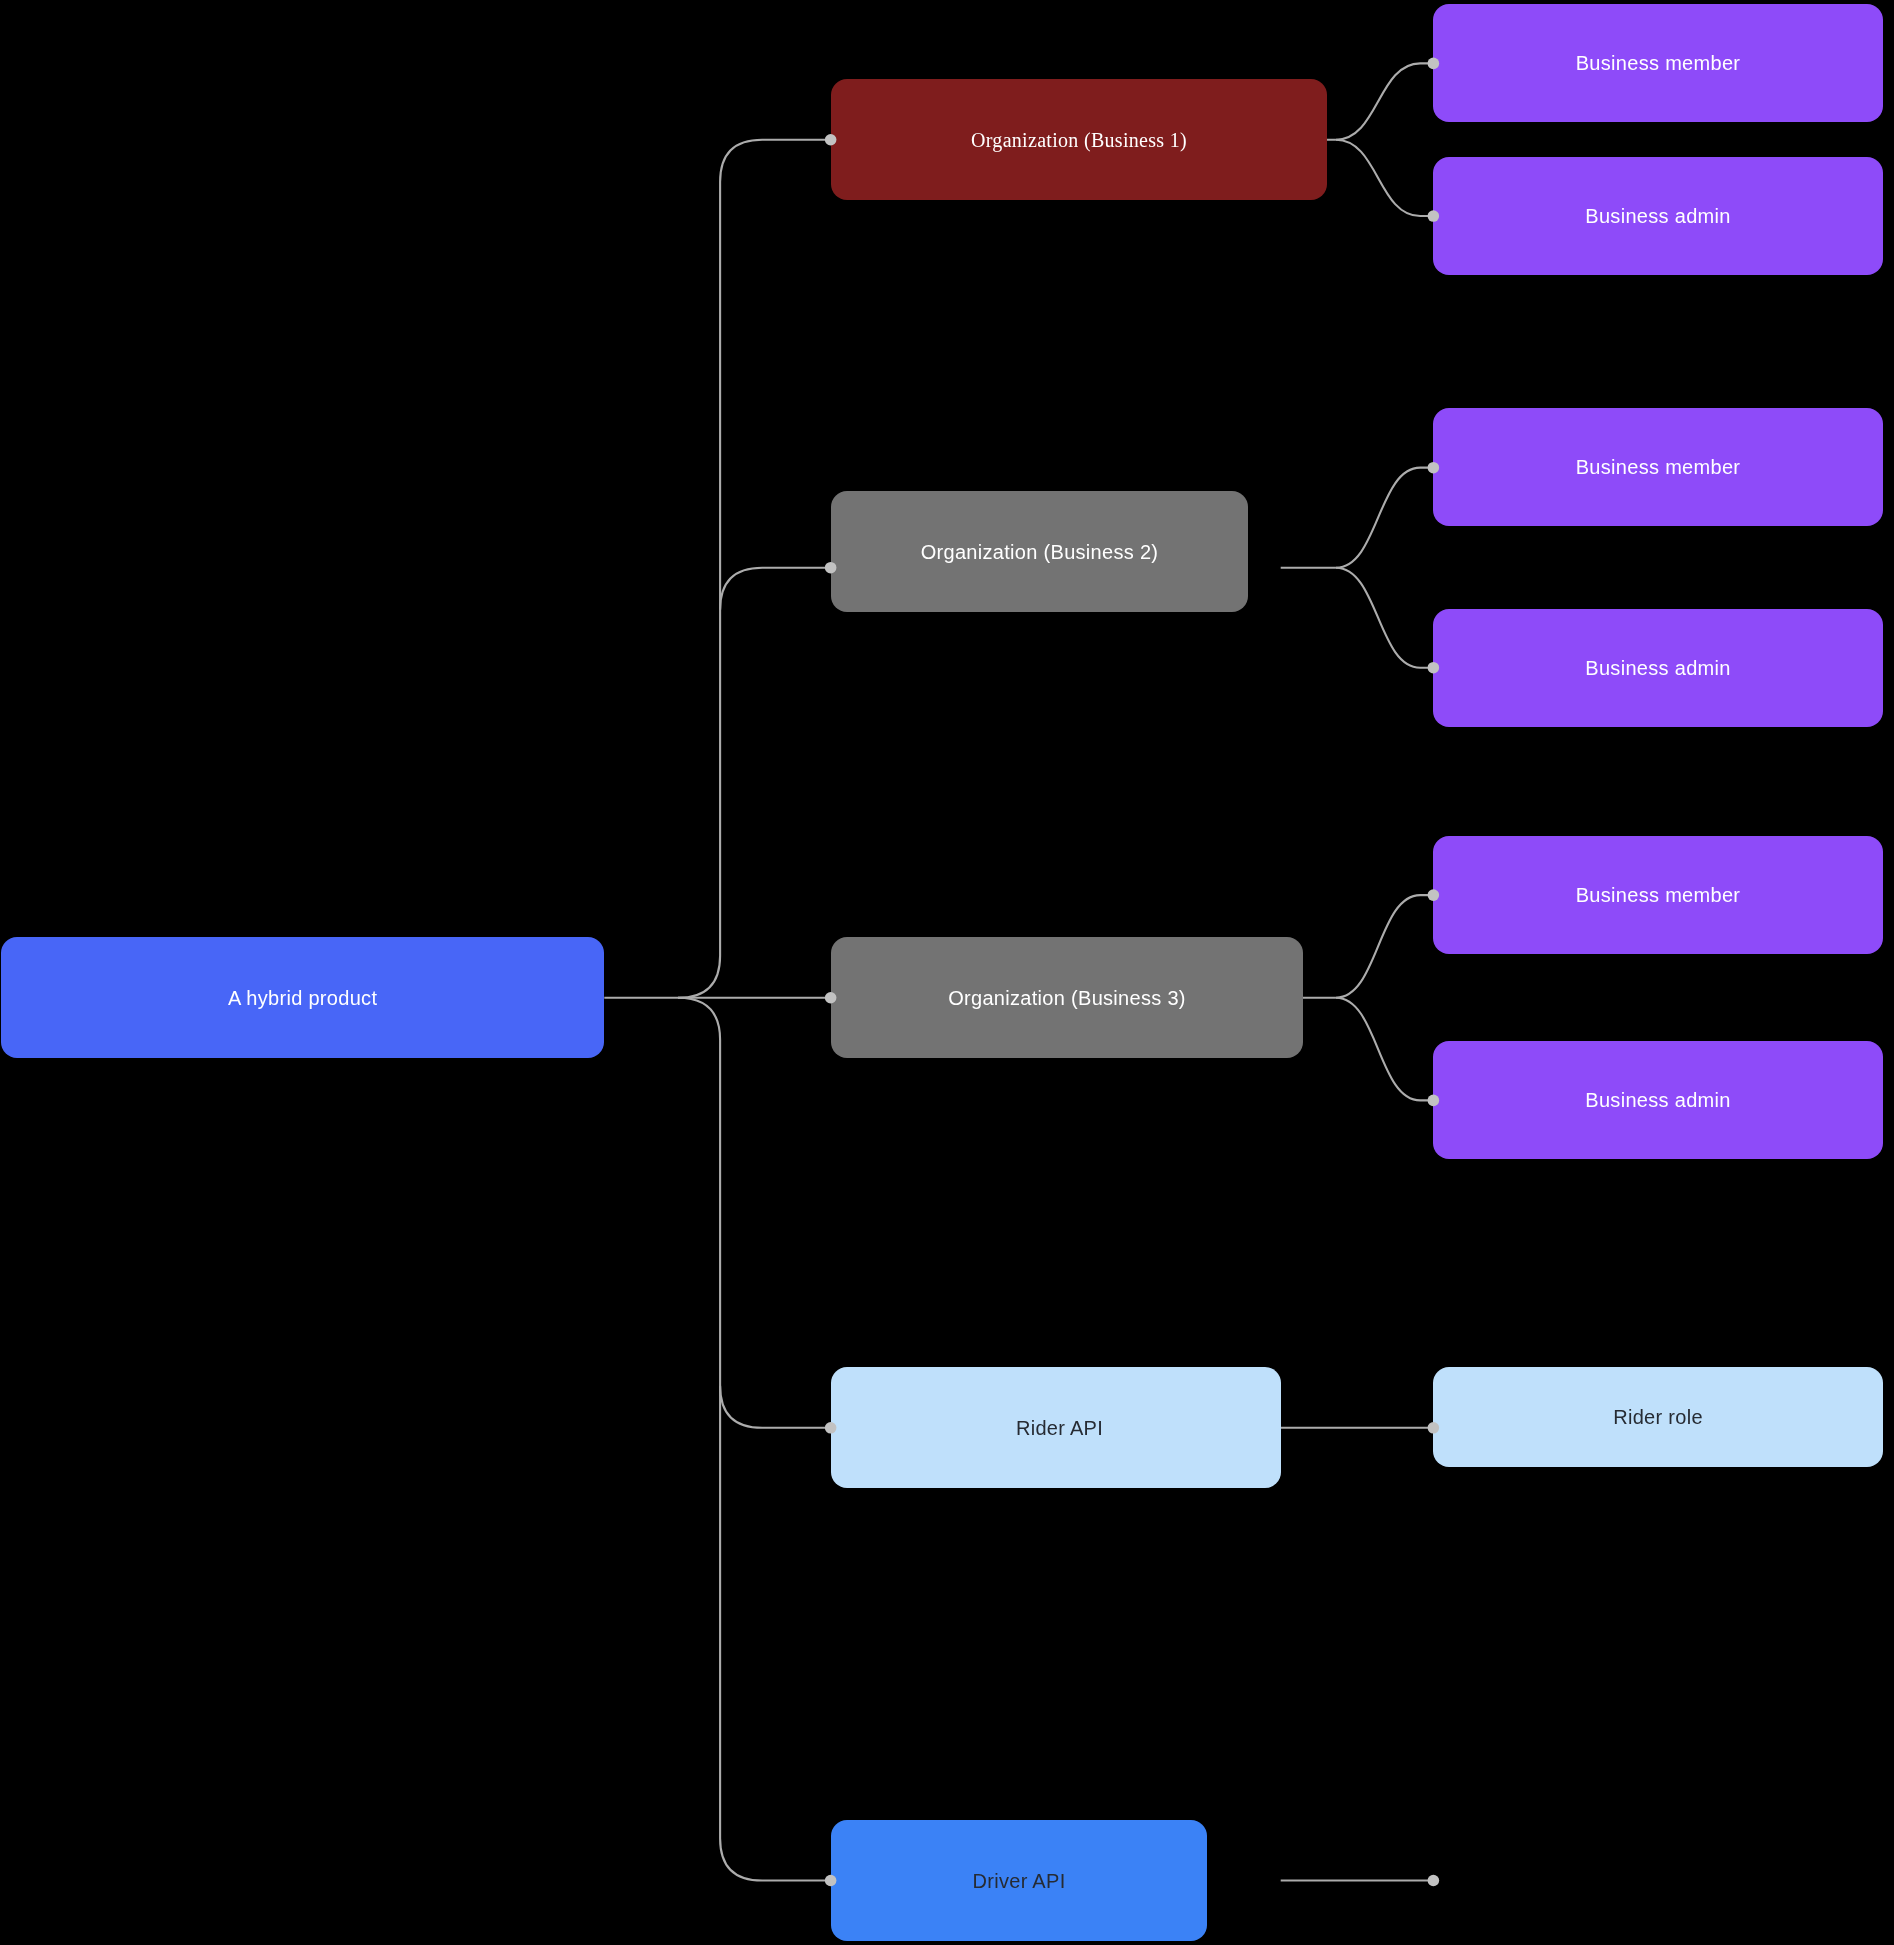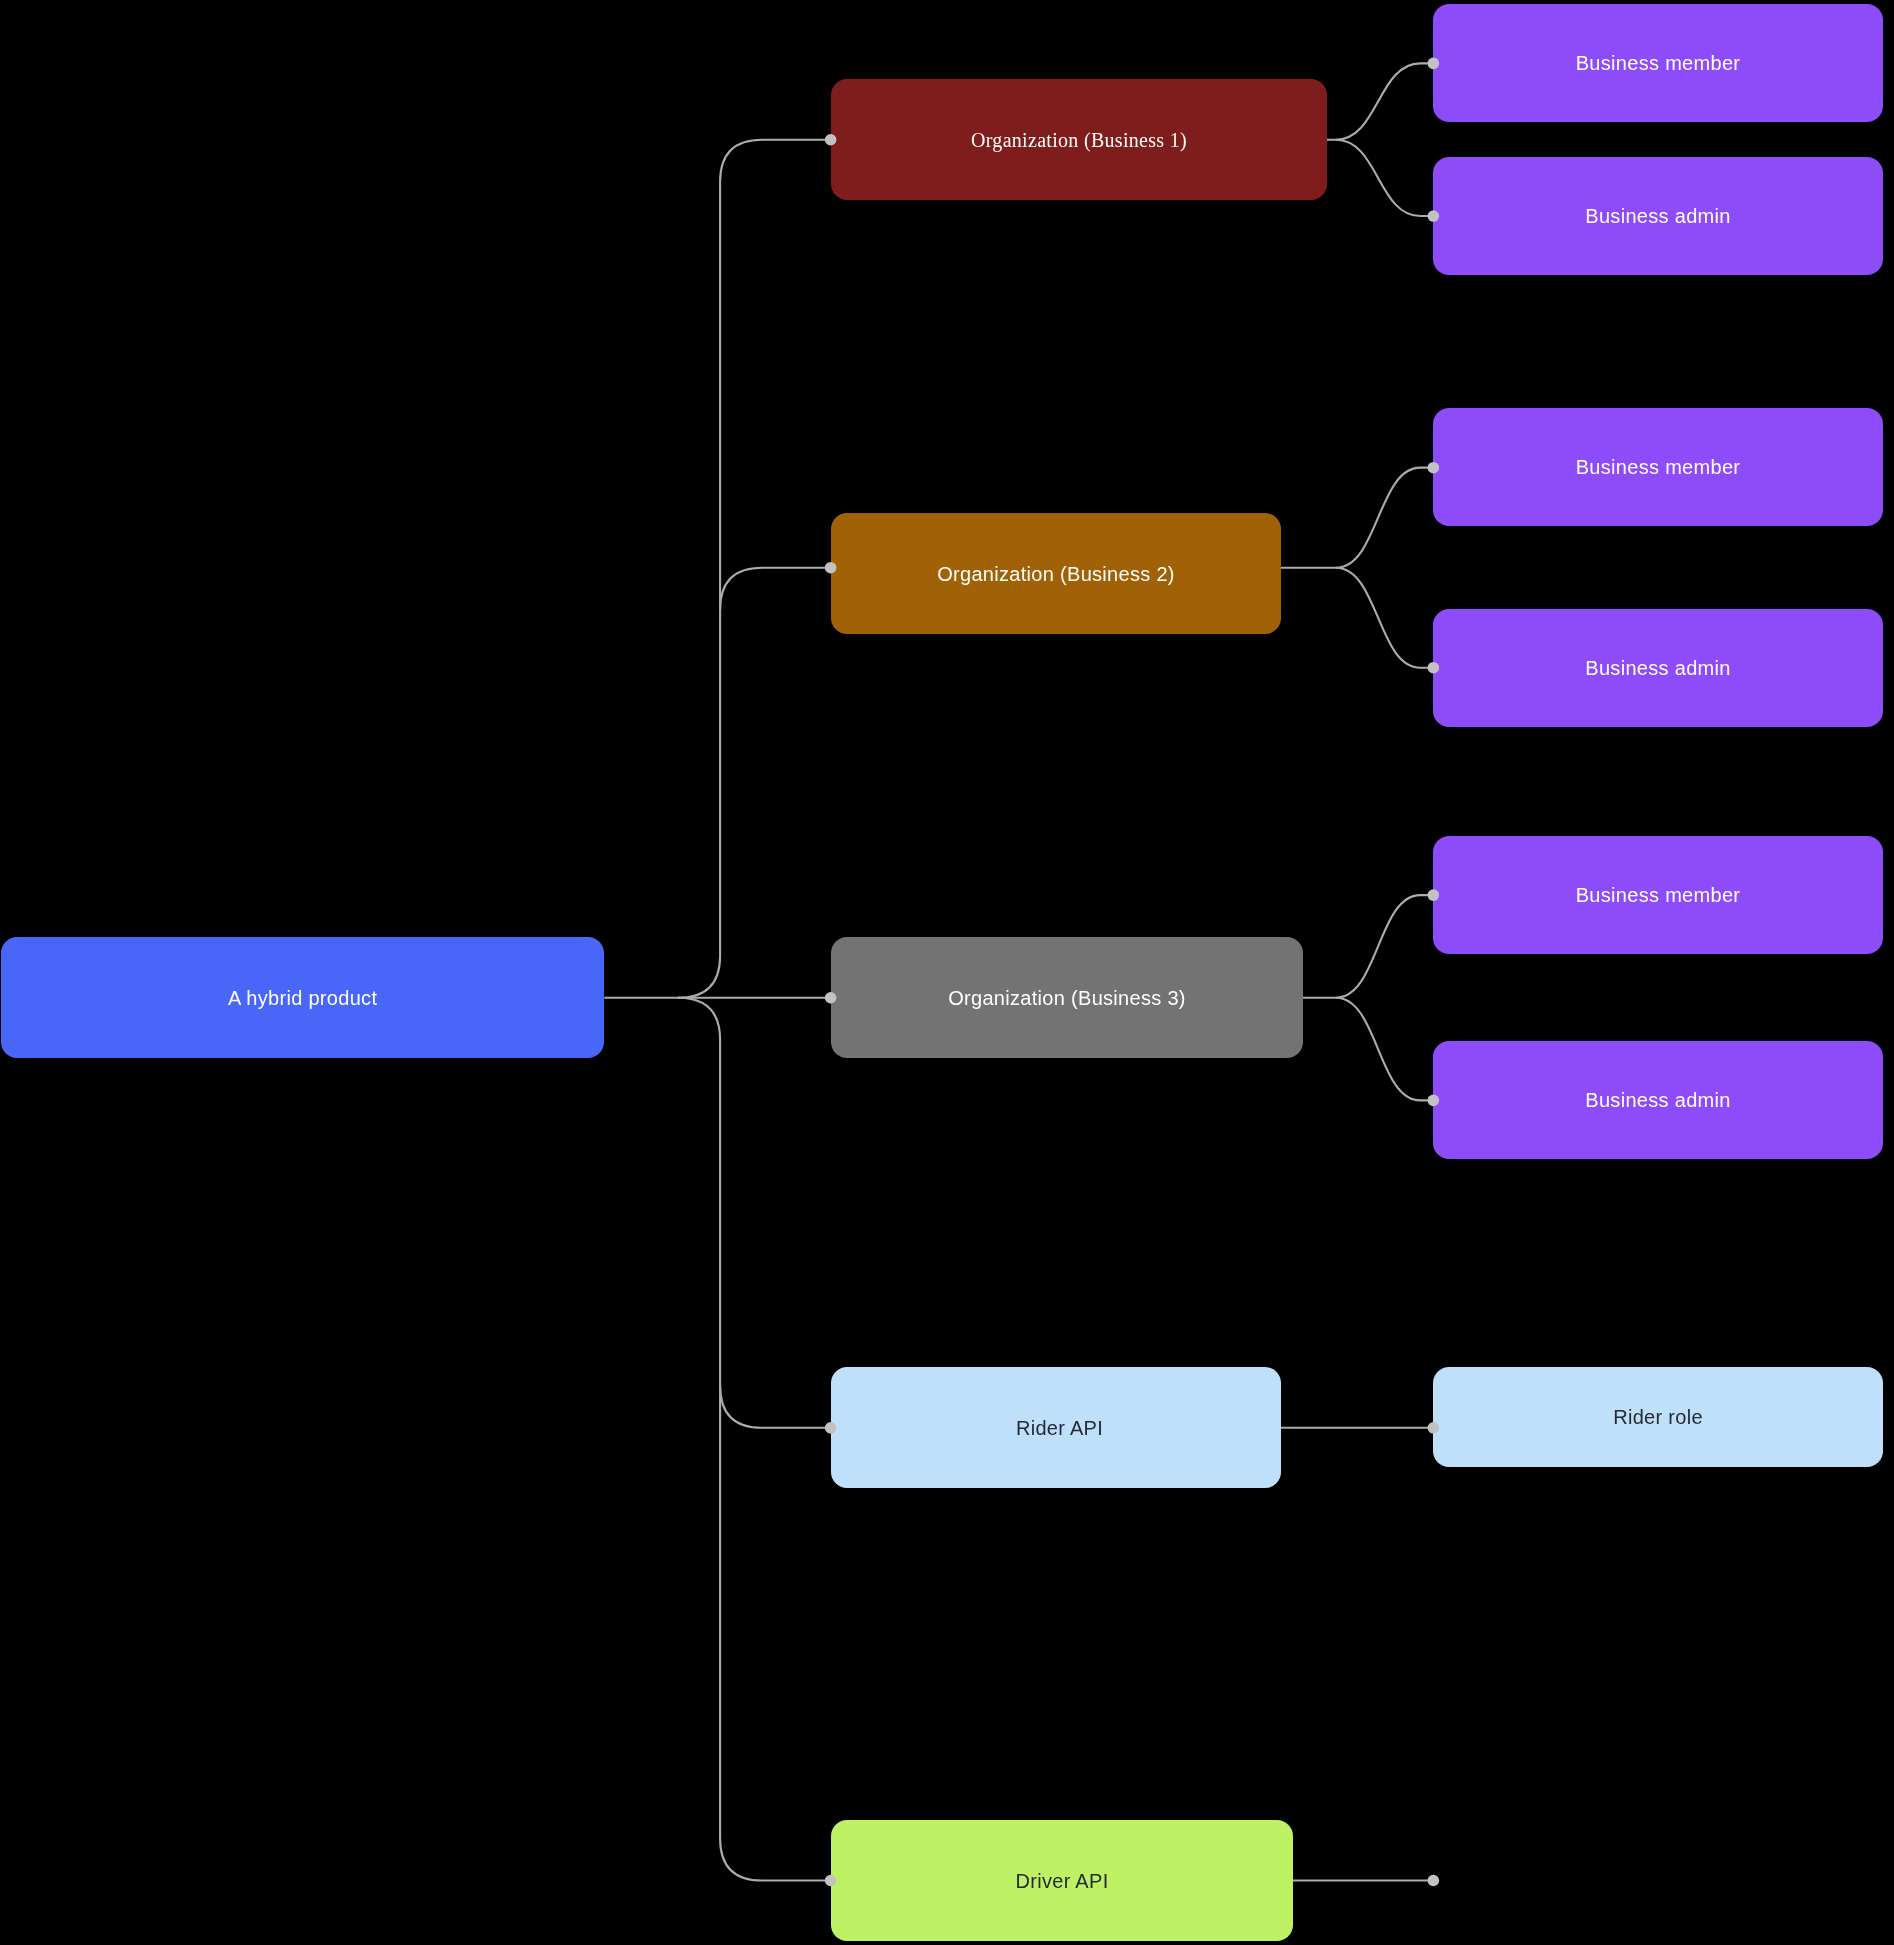--- a/index.html
+++ b/index.html
@@ -81,21 +81,21 @@
     </div>
     <div class="node" style="left: 831px; top: 79px; width: 496px; height: 121px; background: #7f1d1d; color: rgb(255, 255, 255); font-family: Liberation Serif, serif;">
       <span>Organization (Business 1)</span>
     </div>
     <div class="node" style="left: 1433px; top: 4.2px; width: 450px; height: 118px; background: rgb(142, 75, 249); color: rgb(255, 255, 255);">
       <span>Business member</span>
     </div>
     <div class="node" style="left: 1433px; top: 157px; width: 450px; height: 118px; background: rgb(142, 75, 249); color: rgb(255, 255, 255);">
       <span>Business admin</span>
     </div>
-    <div class="node" style="left: 831px; top: 513px; width: 450px; height: 121px; background: #a16207; color: rgb(255, 255, 255);">
+    <div class="node" style="left: 831px; top: 491px; width: 417px; height: 121px; background: #737373; color: rgb(255, 255, 255);">
       <span>Organization (Business 2)</span>
     </div>
     <div class="node" style="left: 1433px; top: 408px; width: 450px; height: 118px; background: rgb(142, 75, 249); color: rgb(255, 255, 255);">
       <span>Business member</span>
     </div>
     <div class="node" style="left: 1433px; top: 609px; width: 450px; height: 118px; background: rgb(142, 75, 249); color: rgb(255, 255, 255);">
       <span>Business admin</span>
     </div>
     <div class="node" style="left: 831px; top: 937px; width: 472px; height: 121px; background: #737373; color: rgb(255, 255, 255); align-items: center;">
       <span>Organization (Business 3)</span>
@@ -105,17 +105,17 @@
     </div>
     <div class="node" style="left: 1433px; top: 1041px; width: 450px; height: 118px; background: rgb(142, 75, 249); color: rgb(255, 255, 255);">
       <span>Business admin</span>
     </div>
     <div class="node" style="left: 831px; top: 1367px; width: 450px; height: 121px; background: rgb(191, 224, 251); color: rgb(38, 43, 51); padding-left: 7px;">
       <span>Rider API</span>
     </div>
     <div class="node" style="left: 1433px; top: 1367px; width: 450px; height: 100px; background: rgb(191, 224, 251); color: rgb(38, 43, 51);">
       <span>Rider role</span>
     </div>
-    <div class="node" style="left: 831px; top: 1820px; width: 462px; height: 121px; background: #bef264; color: rgb(38, 43, 51);">
+    <div class="node" style="left: 831px; top: 1820px; width: 376px; height: 121px; background: #3b82f6; color: rgb(38, 43, 51);">
       <span>Driver API</span>
     </div>
   </div>
 
 
 </body></html>

